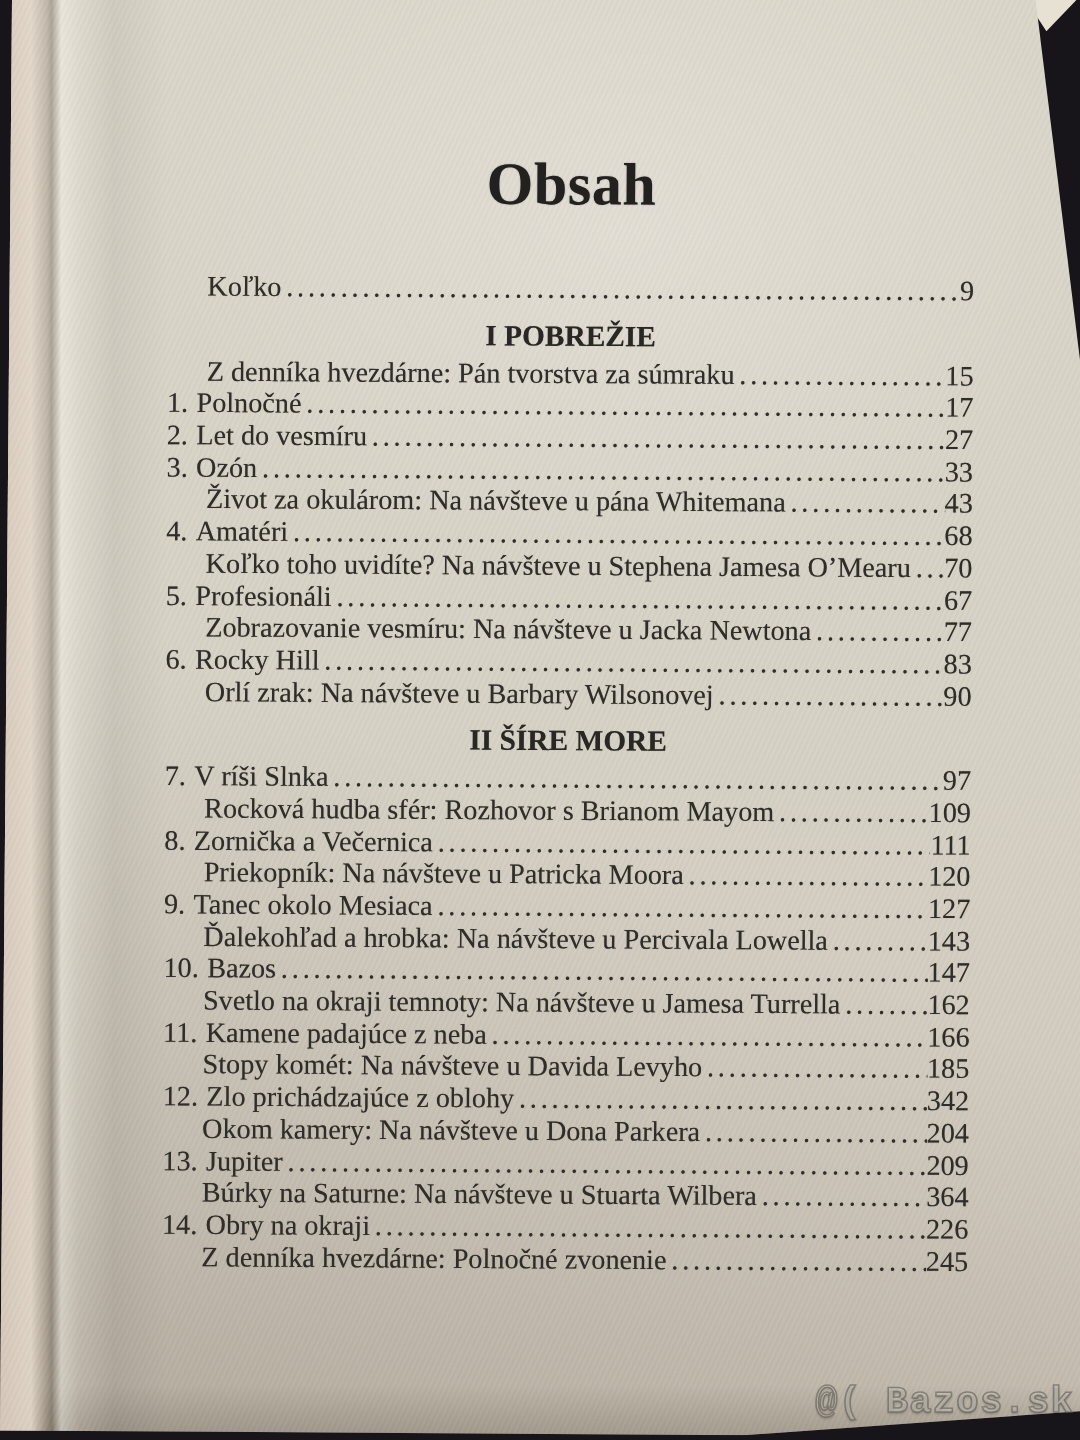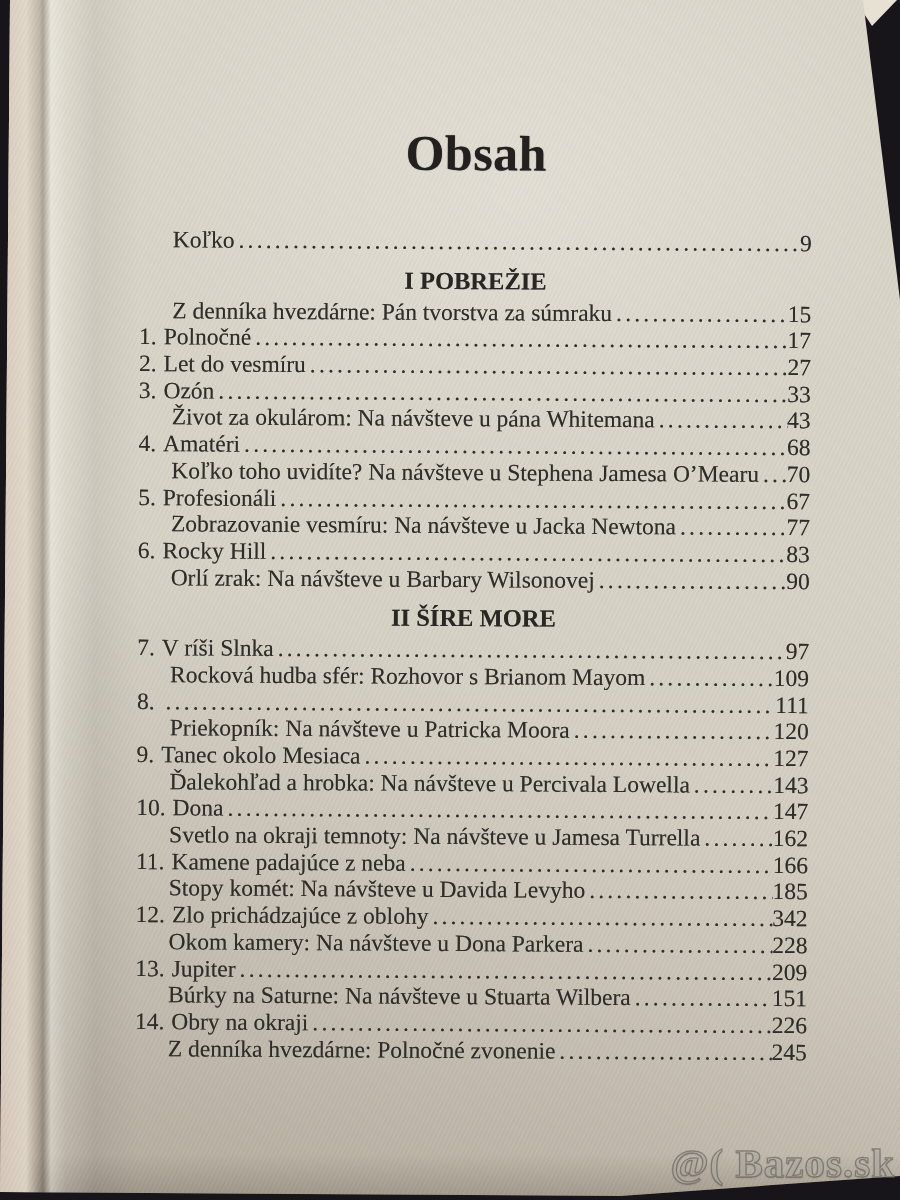--- a/index.html
+++ b/index.html
@@ -58,22 +58,22 @@
     flex:1 1 auto;min-width:0;overflow:hidden;
     letter-spacing:3.2px;padding-left:4px;
   }
   .pg{flex:none;text-align:right;}
   .section{
     line-height:28px;margin:12px 0 4px;
     text-align:center;font-weight:bold;font-size:24.5px;color:#282724;
   }
   .watermark{
     position:absolute;right:5px;bottom:13px;z-index:5;
-    font-family:Liberation Serif, serif;
-    font-weight:bold;font-size:41px;letter-spacing:1px;
+    font-family:Liberation Mono, monospace;
+    font-weight:bold;font-size:31px;letter-spacing:1px;
     color:rgba(214,211,203,0.42);
     -webkit-text-stroke:1.3px rgba(105,102,96,0.70);
     text-shadow:0 1px 2px rgba(30,28,26,0.25);
   }
 </style>
 </head>
 <body>
 
 <div class="under-corner"></div>
 <div class="paper"></div>
@@ -155,20 +155,21 @@
         <span class="leader">..........................................................................................................................................................................</span>
         <span class="pg">97</span>
       </div>
       <div class="row indent">
         <span class="ttl">Rocková hudba sfér: Rozhovor s Brianom Mayom</span>
         <span class="leader">..........................................................................................................................................................................</span>
         <span class="pg">109</span>
       </div>
       <div class="row">
         <span class="num">8.</span>
+        <span class="ttl">Zornička a Večernica</span>
         <span class="leader">..........................................................................................................................................................................</span>
         <span class="pg">111</span>
       </div>
       <div class="row indent">
         <span class="ttl">Priekopník: Na návšteve u Patricka Moora</span>
         <span class="leader">..........................................................................................................................................................................</span>
         <span class="pg">120</span>
       </div>
       <div class="row">
         <span class="num">9.</span>
@@ -176,21 +177,21 @@
         <span class="leader">..........................................................................................................................................................................</span>
         <span class="pg">127</span>
       </div>
       <div class="row indent">
         <span class="ttl">Ďalekohľad a hrobka: Na návšteve u Percivala Lowella</span>
         <span class="leader">..........................................................................................................................................................................</span>
         <span class="pg">143</span>
       </div>
       <div class="row">
         <span class="num">10.</span>
-        <span class="ttl">Dona</span>
+        <span class="ttl">Bazos</span>
         <span class="leader">..........................................................................................................................................................................</span>
         <span class="pg">147</span>
       </div>
       <div class="row indent">
         <span class="ttl">Svetlo na okraji temnoty: Na návšteve u Jamesa Turrella</span>
         <span class="leader">..........................................................................................................................................................................</span>
         <span class="pg">162</span>
       </div>
       <div class="row">
         <span class="num">11.</span>
@@ -205,32 +206,32 @@
       </div>
       <div class="row">
         <span class="num">12.</span>
         <span class="ttl">Zlo prichádzajúce z oblohy</span>
         <span class="leader">..........................................................................................................................................................................</span>
         <span class="pg">342</span>
       </div>
       <div class="row indent">
         <span class="ttl">Okom kamery: Na návšteve u Dona Parkera</span>
         <span class="leader">..........................................................................................................................................................................</span>
-        <span class="pg">228</span>
+        <span class="pg">204</span>
       </div>
       <div class="row">
         <span class="num">13.</span>
         <span class="ttl">Jupiter</span>
         <span class="leader">..........................................................................................................................................................................</span>
         <span class="pg">209</span>
       </div>
       <div class="row indent">
         <span class="ttl">Búrky na Saturne: Na návšteve u Stuarta Wilbera</span>
         <span class="leader">..........................................................................................................................................................................</span>
-        <span class="pg">151</span>
+        <span class="pg">364</span>
       </div>
       <div class="row">
         <span class="num">14.</span>
         <span class="ttl">Obry na okraji</span>
         <span class="leader">..........................................................................................................................................................................</span>
         <span class="pg">226</span>
       </div>
       <div class="row indent">
         <span class="ttl">Z denníka hvezdárne: Polnočné zvonenie</span>
         <span class="leader">..........................................................................................................................................................................</span>

